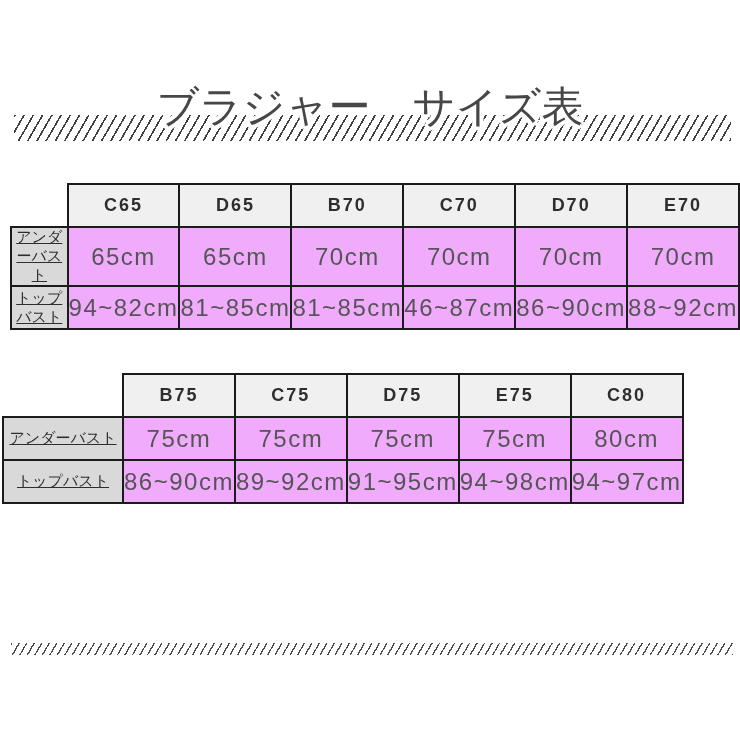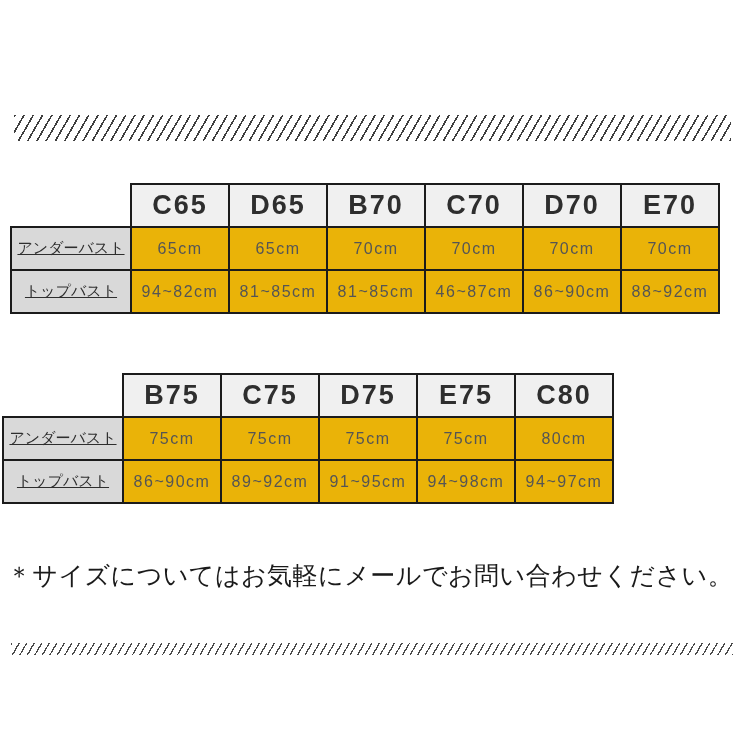--- a/index.html
+++ b/index.html
@@ -85,37 +85,37 @@
     overflow: hidden;
   }
   table.size-table th.corner {
     border: none;
     background: transparent;
     width: 118px;
   }
   table.size-table th.colh {
     width: 96px;
     background: var(--color-header-bg, #f0f0f0);
-    font-size: 27px;
+    font-size: 18px;
     font-weight: 700;
     color: var(--color-header-text, #2e2e2e);
     letter-spacing: 2px;
   }
   table.size-table th.rowl {
     width: 118px;
     background: var(--color-label-bg, #d9d9d9);
     font-size: 15px;
     font-weight: 400;
     color: var(--color-header-text, #2e2e2e);
     letter-spacing: 0px;
     text-decoration: underline;
   }
   table.size-table td {
-    background: #eab308;
-    font-size: 16px;
+    background: #f0abfc;
+    font-size: 24px;
     font-weight: 400;
     color: var(--color-cell-text, #555555);
     letter-spacing: 1.5px;
   }
 
   
   .size-note {
     position: absolute;
     top: 558px;
     left: 0;
@@ -126,20 +126,21 @@
     line-height: 36px;
     color: var(--color-note-text, #1a1a1a);
     letter-spacing: 0.5px;
   }
 </style>
 </head>
 <body>
 
 <div class="canvas" style="--color-border: #1b1b1b; --color-header-bg: #f0f0f0; --color-label-bg: #d9d9d9; --color-header-text: #2e2e2e; --color-cell-text: #555555; --color-title-text: #474747; --color-note-text: #1a1a1a; --color-hatch: #3f3f3f;">
 
+  <div class="page-title">ブラジャー　サイズ表</div>
   <div class="hatch-top"></div>
 
   <table class="size-table size-table-1">
     <thead>
       <tr>
         <th class="corner"></th>
         <th class="colh">C65</th>
         <th class="colh">D65</th>
         <th class="colh">B70</th>
         <th class="colh">C70</th>
@@ -193,16 +194,15 @@
         <th class="rowl">トップバスト</th>
         <td>86~90cm</td>
         <td>89~92cm</td>
         <td>91~95cm</td>
         <td>94~98cm</td>
         <td>94~97cm</td>
       </tr>
     </tbody>
   </table>
 
-  <div class="size-note">＊サイズについてはお気軽にメールでお問い合わせください。</div>
   <div class="hatch-bottom"></div>
 
 </div>
 
 </body></html>

